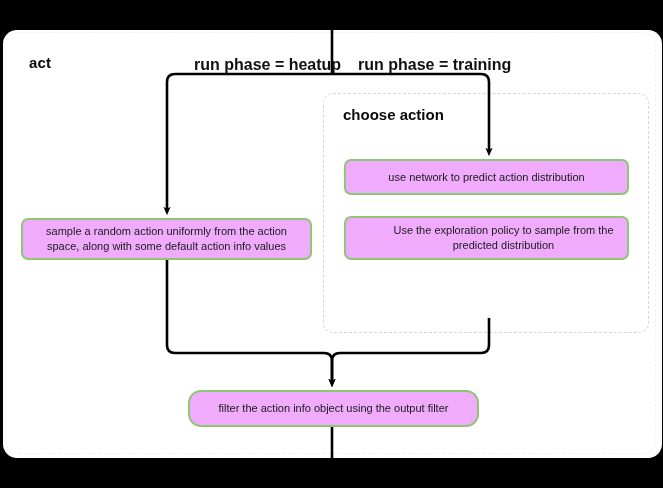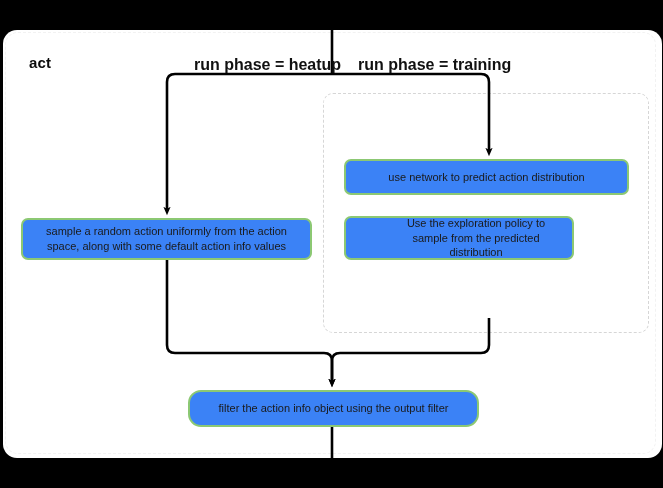--- a/index.html
+++ b/index.html
@@ -71,33 +71,33 @@
     font-weight: bold;
     line-height: 1.35;
     color: #0b0b0b;
   }
   
   .node {
     position: absolute;
     box-sizing: border-box;
     border: 2px solid #8cc873;
     border-radius: 7px;
-    background: #3b82f6;
+    background: #f0abfc;
     color: #1a1a1a;
     font-size: 11px;
     line-height: 1.35;
     display: flex;
     align-items: center;
     justify-content: center;
     text-align: center;
     padding: 4px 8px;
   }
   #node-sample     { left: 20px;  top: 218px; width: 291px; height: 42px; }
   #node-usenet     { left: 343px; top: 159px; width: 285px; height: 36px; }
-  #node-explore    { left: 343px; top: 216px; width: 230px; height: 44px; padding-left: 42px; }
+  #node-explore    { left: 343px; top: 216px; width: 285px; height: 44px; padding-left: 42px; }
   #node-createinfo { left: 343px; top: 274px; width: 285px; height: 44px; }
   #node-filter     { left: 187px; top: 390px; width: 291px; height: 37px; border-radius: 13px; }
 
   
   .edge-label {
     position: absolute;
     font-size: 16px;
     font-weight: bold;
     color: #111111;
     white-space: nowrap;
@@ -111,20 +111,21 @@
 <body>
 
 <div id="canvas">
 
   <div id="page-canvas"></div>
 
   <div id="act-cluster"></div>
   <div id="act-title">act</div>
 
   <div id="choose-cluster"></div>
+  <div id="choose-title">choose action</div>
 
   <svg id="edges" width="663" height="488">
     <defs>
       <marker id="arrowhead" markerWidth="9" markerHeight="9" refX="4.2" refY="4" orient="auto" markerUnits="userSpaceOnUse">
         <path d="M 0 0.4 L 8.4 4 L 0 7.6 L 1.9 4 Z" fill="#000000"></path>
       </marker>
     </defs>
 
     <path d="M 331 30 L 331 74" fill="none" stroke="#000000" stroke-width="2.6"></path>
 

